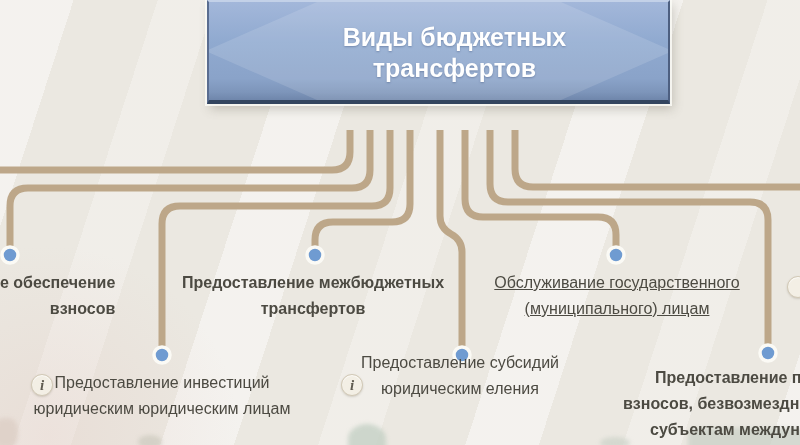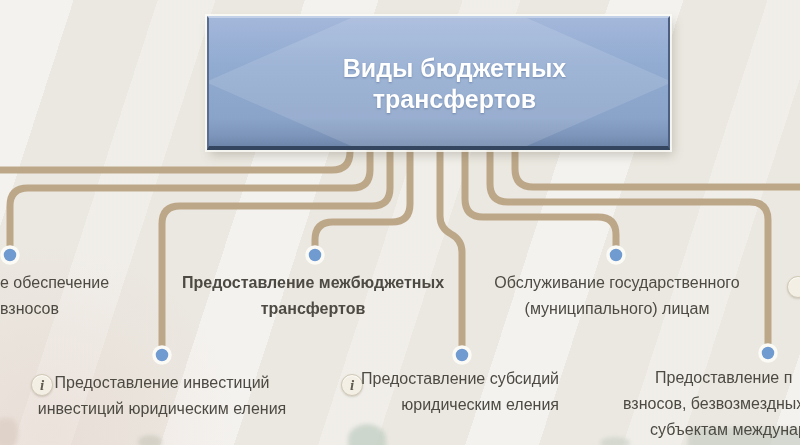--- a/index.html
+++ b/index.html
@@ -18,21 +18,21 @@
         rgba(255,255,255,0.45) 0px, rgba(255,255,255,0.45) 70px,
         rgba(255,255,255,0.00) 70px, rgba(255,255,255,0.00) 150px,
         rgba(255,255,255,0.28) 150px, rgba(255,255,255,0.28) 205px,
         rgba(255,255,255,0.00) 205px, rgba(255,255,255,0.00) 290px),
       var(--background);
   }
   .connectors{position:absolute;left:0;top:0;z-index:1;}
   .connectors path{fill:none;stroke:var(--connector);stroke-width:7;}
   .connectors circle{fill:var(--dot-fill);stroke:var(--dot-ring);stroke-width:3.5;}
   .header-box{
-    position:absolute;left:207px;top:16px;width:463px;height:134px;z-index:3;
+    position:absolute;left:207px;top:0;width:463px;height:104px;z-index:3;
     box-sizing:border-box;
     background:linear-gradient(180deg,#a3b7da 0%,var(--box-fill) 40%,#8aa3c9 78%,#7d95ba 92%,#6f86ab 100%);
     border-top:2px solid #c3d1e8;border-left:2px solid #5a6d90;
     border-right:2px solid #4d5f80;border-bottom:4px solid var(--box-edge-dark);
     box-shadow:0 0 0 2px rgba(252,251,247,0.85), 3px 5px 10px rgba(100,95,80,0.30);
     overflow:hidden;
     padding-left:32px;
   }
   .header-box::before{
     content:"";position:absolute;left:50%;top:50%;width:330px;height:330px;
@@ -40,21 +40,21 @@
     background:rgba(255,255,255,0.13);
   }
   .header-title{
     position:relative;height:100%;display:flex;flex-direction:column;
     justify-content:center;align-items:center;padding-top:2px;
     color:var(--title-text);font-weight:bold;font-size:25px;line-height:31px;
     text-shadow:0 1px 2px rgba(55,75,115,0.40);text-align:center;
   }
   .node{position:absolute;z-index:2;color:var(--text);font-size:16px;line-height:26px;text-align:center;white-space:nowrap;}
   .node.centered{transform:translateX(-50%);}
-  .node.leftalign{text-align:left;transform:none;}
+  .node.leftalign{text-align:right;transform:none;font-weight:bold;}
   .info-icon{
     position:absolute;z-index:2;width:22px;height:22px;border-radius:50%;
     background:var(--info-icon-bg);border:1px solid var(--info-icon-border);
     box-shadow:inset 0 1px 1px rgba(255,255,255,0.8), 0 1px 2px rgba(120,110,90,0.25);
     display:flex;align-items:center;justify-content:center;box-sizing:border-box;
     font-family:"Liberation Serif", serif;font-style:italic;font-weight:bold;
     font-size:15px;color:#5f5b50;cursor:pointer;
   }
   .deco{position:absolute;z-index:0;filter:blur(2px);}
 </style>
@@ -94,37 +94,37 @@
 <div class="node leftalign" style="left:0px;top:270px;">
   <div>е обеспечение</div>
   <div>взносов</div>
 </div>
 
 <div class="node centered" style="left:313px;top:270px;font-weight:bold;">
   <div>Предоставление межбюджетных</div>
   <div>трансфертов</div>
 </div>
 
-<div class="node centered" style="left:617px;top:270px;">
+<div class="node centered" style="left:617px;top:270px;text-decoration:underline;">
   <div>Обслуживание государственного</div>
   <div>(муниципального) лицам</div>
 </div>
 
 <div class="info-icon" style="left:31px;top:374px;">
   <span>i</span>
 </div>
 <div class="node centered" style="left:162px;top:370px;">
   <div>Предоставление инвестиций</div>
-  <div>инвестиций юридическим еления</div>
+  <div>юридическим юридическим лицам</div>
 </div>
 
 <div class="info-icon" style="left:341px;top:374px;">
   <span>i</span>
 </div>
-<div class="node centered" style="left:460px;top:366px;text-align:right;">
+<div class="node centered" style="left:460px;top:350px;">
   <div>Предоставление субсидий</div>
   <div>юридическим еления</div>
 </div>
 
 <div class="node leftalign" style="left:655px;top:365px;">Предоставление п</div>
 <div class="node leftalign" style="left:623px;top:391px;">взносов, безвозмездных</div>
 <div class="node leftalign" style="left:650px;top:417px;">субъектам междунар</div>
 
 <div class="info-icon" style="left:787px;top:276px;"></div>
 

